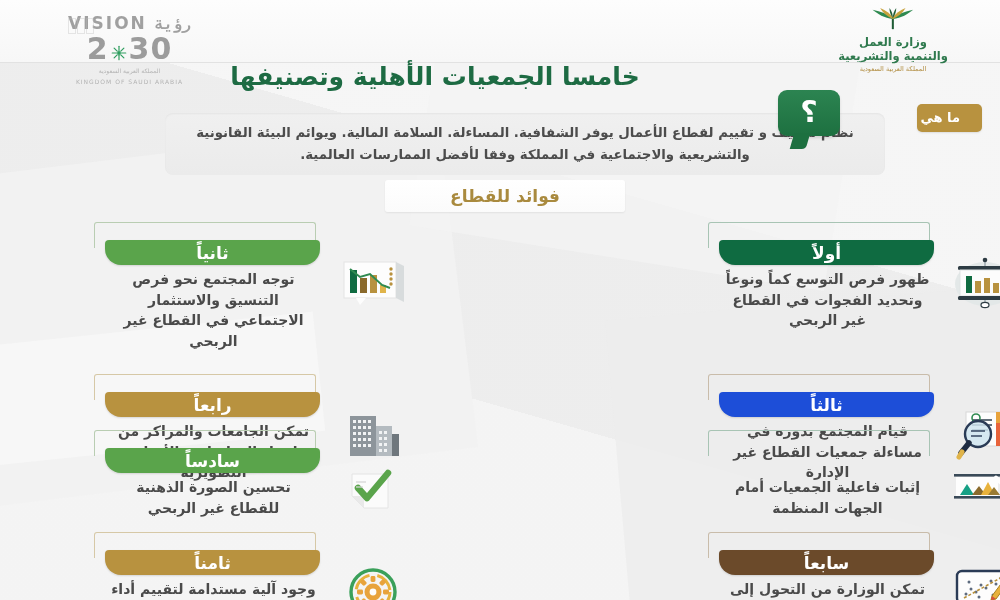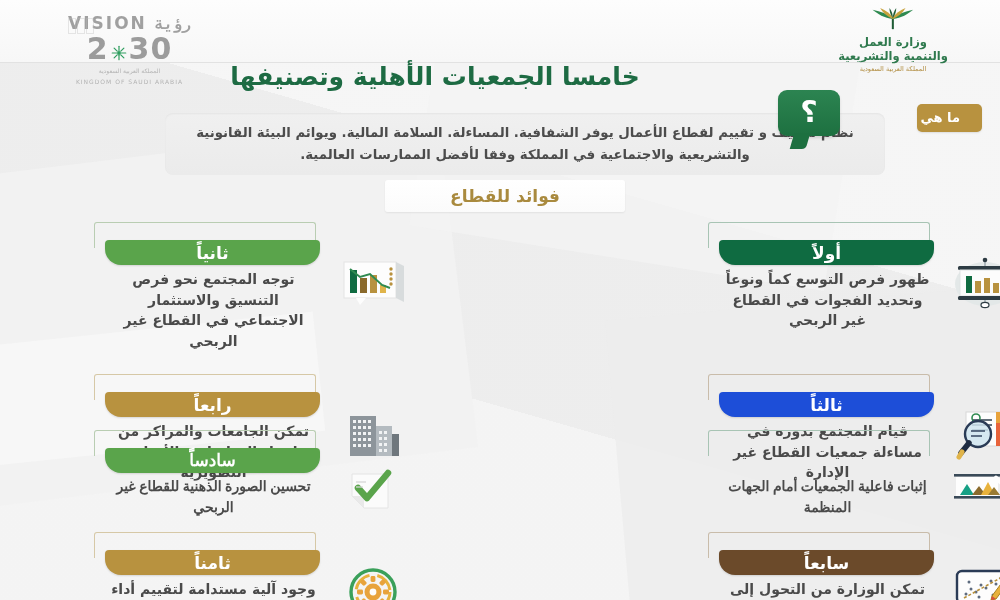--- a/index.html
+++ b/index.html
@@ -135,21 +135,21 @@
     color:#a98a3e; font-size:17px; font-weight:700; letter-spacing:1.2px;
   }
 
   
   .item{ position:absolute; width:420px; height:100px; }
   .col-right{ right:8px; }
   .col-left { left:8px;  }
 
   .row1{ top:222px; }
   .row2{ top:330px;margin-top:44px; }
-  .row3{ top:430px;font-family:Liberation Serif, serif; }
+  .row3{ top:430px; }
   .row4{ top:532px; }
 
   
   .bracket{
     position:absolute; top:0; height:26px; width:222px;
     border-top:1.3px solid var(--line,#cfcfcf);
     border-right:1.3px solid var(--line,#cfcfcf);
     border-left:1.3px solid var(--line,#cfcfcf);
     border-radius:3px 3px 0 0;
   }

